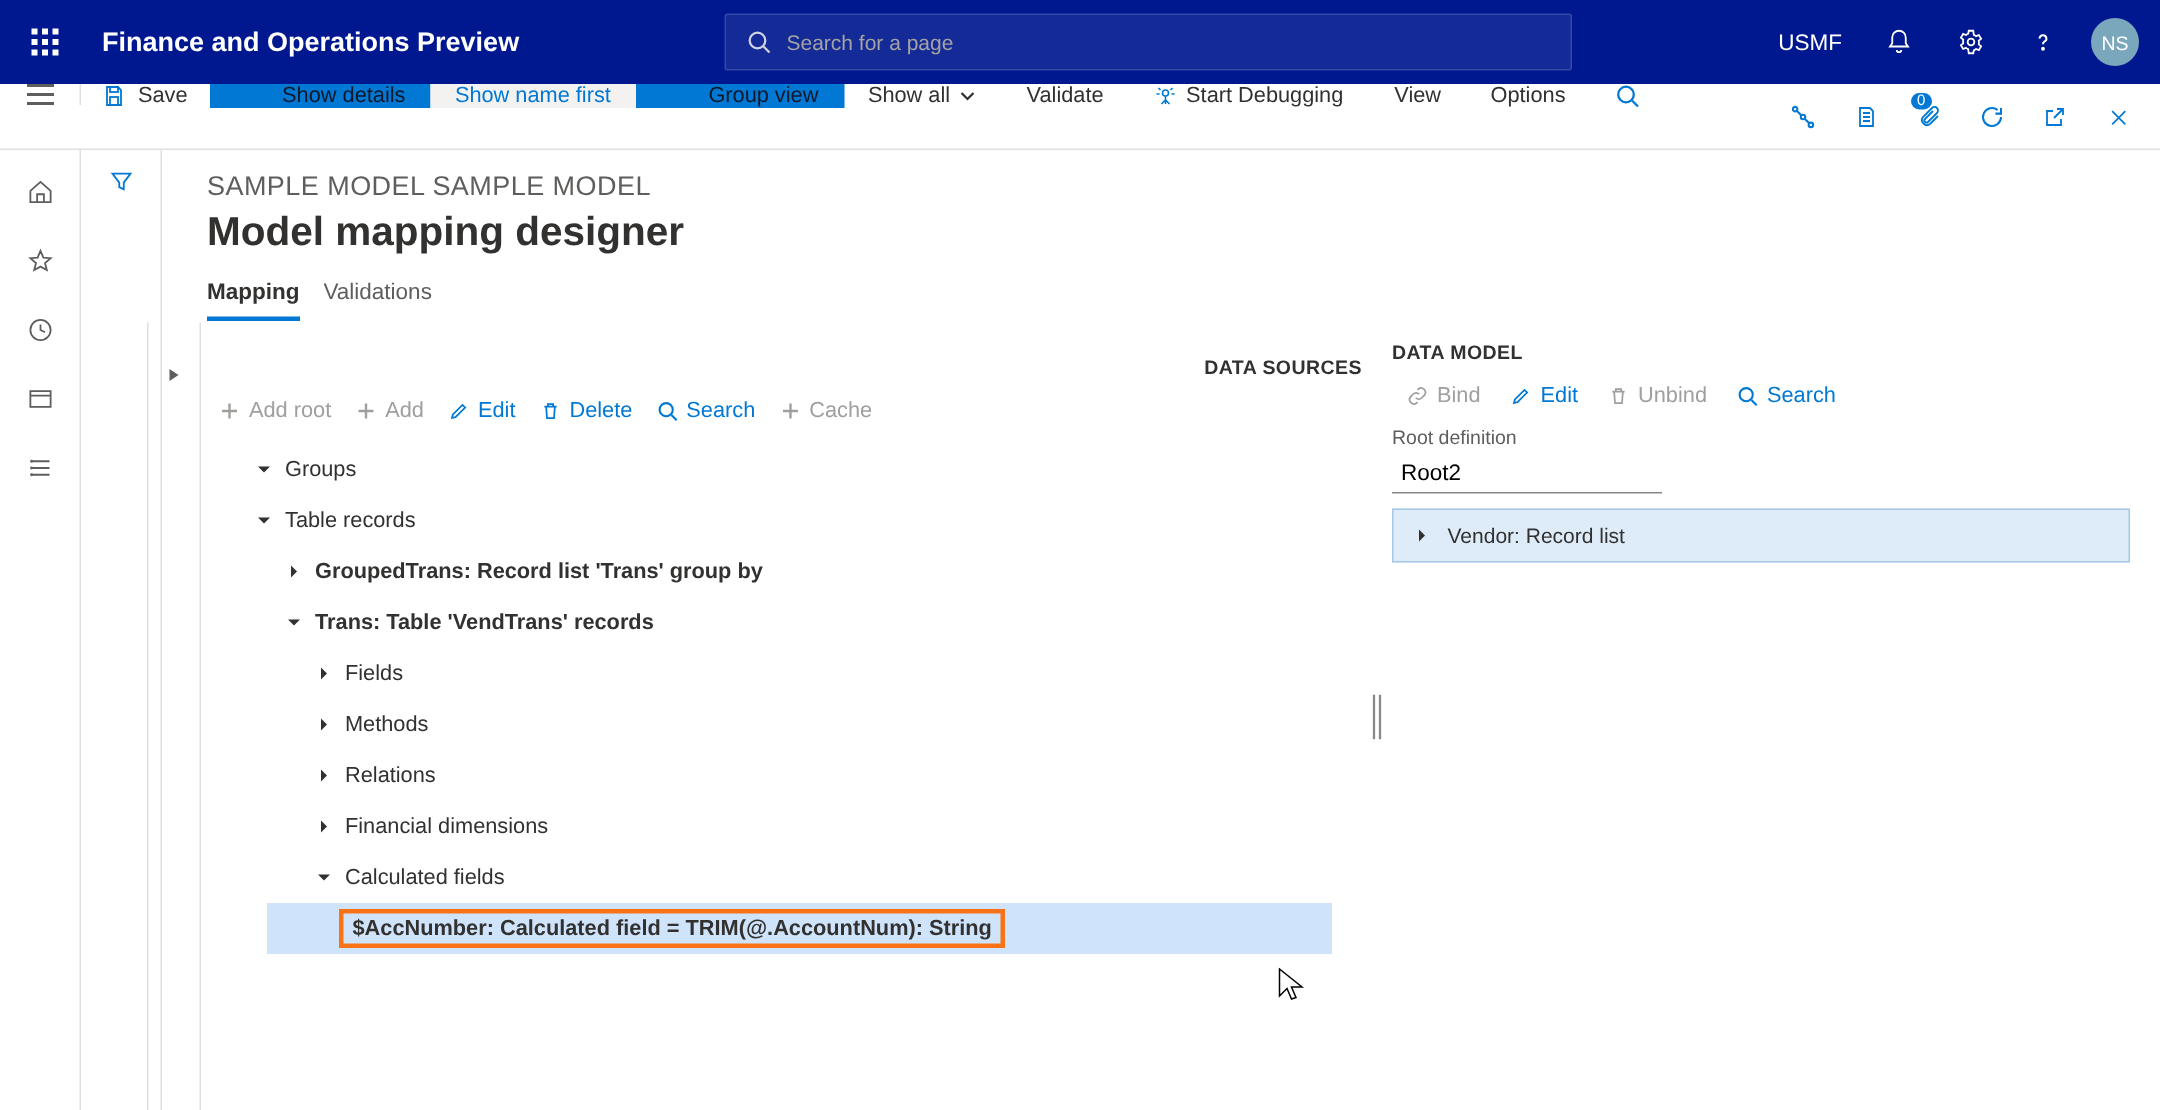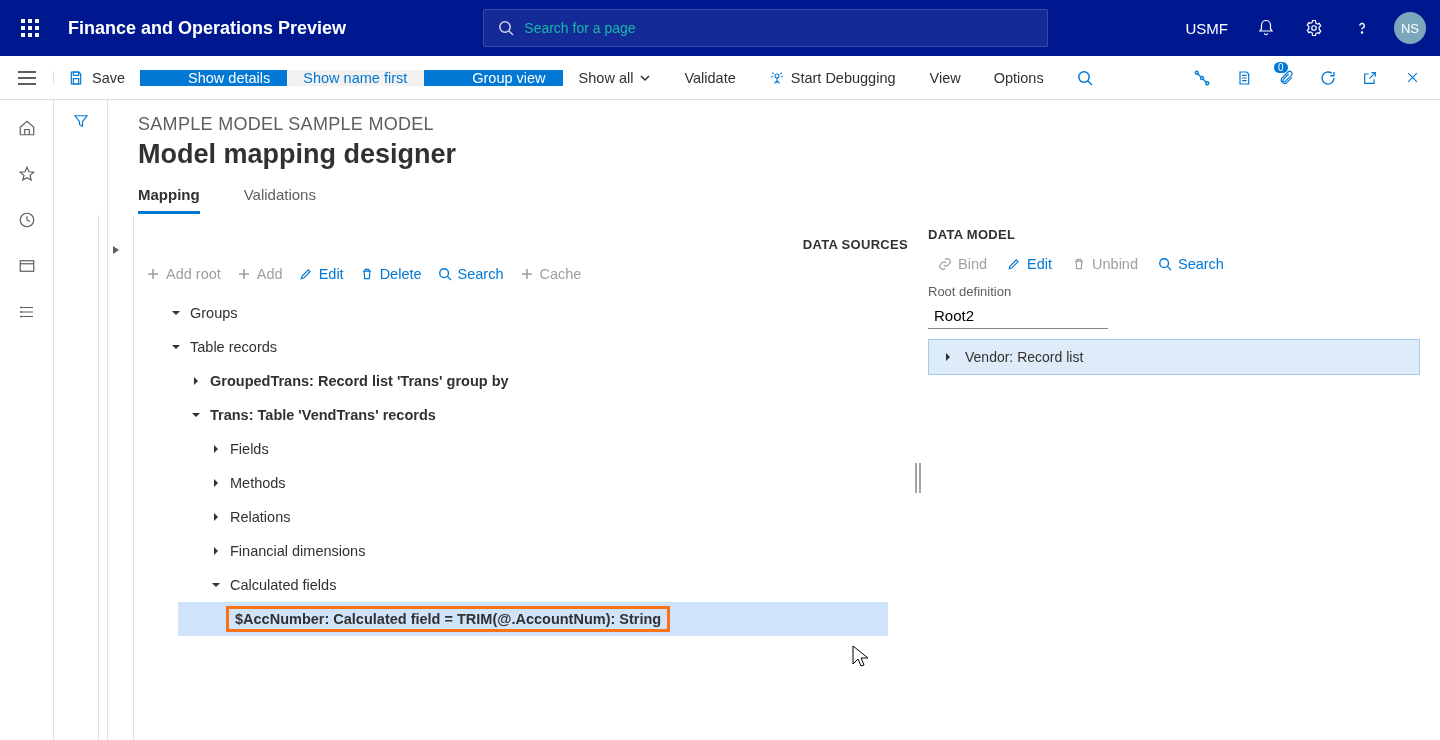--- a/index.html
+++ b/index.html
@@ -25,48 +25,48 @@
 .waffle-grid span { background: #fff; width: 4px; height: 4px; }
 .app-title { font-size: 18px; font-weight: 600; margin-left: 18px; flex: 0 0 auto; }
 .search-wrap { flex: 1; display: flex; justify-content: center; }
 .search-box {
   display: flex; align-items: center; gap: 10px;
   width: 565px; height: 38px;
   background: rgba(255,255,255,0.08);
   border: 1px solid rgba(255,255,255,0.15);
   border-radius: 2px;
   padding: 0 14px;
-  color: #14b8a6;
+  color: #a3a3a3;
 }
 .search-box svg { flex-shrink: 0; }
 .top-right { display: flex; align-items: center; gap: 16px; margin-left: auto; padding-right: 4px; }
 .top-right .co { font-size: 15px; font-weight: 400; margin-right: 6px; }
 .top-icon { width: 32px; height: 32px; display: flex; align-items: center; justify-content: center; cursor: pointer; }
 .avatar { width: 32px; height: 32px; border-radius: 50%; background: #7ba7bc; color: #fff; display: flex; align-items: center; justify-content: center; font-size: 13px; }
 
 .actionbar {
-  display: flex; align-items: center; height: 44px;
+  display: flex; align-items: flex-start; height: 44px;
   border-bottom: 1px solid #e1dfdd; background: #fff;
   position: relative;
 }
 .leftrail {
   width: 54px; border-right: 1px solid #e1dfdd;
   display: flex; align-items: center; justify-content: center;
 }
 .hamburger { display: flex; flex-direction: column; gap: 4px; }
 .hamburger span { width: 18px; height: 2px; background: #605e5c; }
 .ab-btn {
   display: flex; align-items: center; gap: 6px;
   padding: 0 16px; font-size: 14.5px; color: #323130;
   cursor: pointer; border-right: 1px solid transparent;
 }
 .ab-btn svg { flex-shrink: 0; }
 .ab-save { color: #0078d4; gap: 8px; padding: 0 14px; }
 .ab-save span { color: #323130; }
-.ab-primary { background: #0078d4; color: #ffffff; padding-left: 48px; }
+.ab-primary { background: #0078d4; color: #0f172a; padding-left: 48px; }
 .ab-link { color: #0078d4; background: #f3f2f1; }
 .ab-sep { width: 1px; background: #e1dfdd; margin: 8px 0; }
 .ab-plain { color: #323130; }
 .ab-right {
   margin-left: auto; display: flex; align-items: center; gap: 6px;
   padding-right: 10px;
 }
 .ab-right .ic { width: 36px; height: 44px; display: flex; align-items: center; justify-content: center; cursor: pointer; position: relative; }
 .badge {
   position: absolute; top: 6px; left: 6px;
@@ -81,21 +81,21 @@
 .siderail .sic { width: 40px; height: 36px; display: flex; align-items: center; justify-content: center; cursor: pointer; color: #605e5c; }
 .filterrail {
   width: 54px; border-right: 1px solid #e1dfdd;
   display: flex; align-items: flex-start; justify-content: center; padding-top: 12px;
 }
 
 .main { flex: 1; display: flex; flex-direction: column; }
 .page-head { padding: 14px 0 0 30px; }
 .crumb { font-size: 18px; color: #605e5c; letter-spacing: 0.3px; }
 .page-title { font-size: 27px; font-weight: 600; margin-top: 4px; }
-.tabs { display: flex; gap: 44px; padding: 16px 0 0 30px; border-bottom: 1px solid transparent; }
+.tabs { display: flex; gap: 16px; padding: 16px 0 0 30px; border-bottom: 1px solid transparent; }
 .tab { font-size: 15px; color: #605e5c; padding-bottom: 8px; cursor: pointer; }
 .tab.active { color: #323130; font-weight: 600; border-bottom: 3px solid #0078d4; }
 
 .panes { flex: 1; display: flex; position: relative; }
 .left-pane { flex: 0 0 800px; display: flex; }
 .collapse-col { width: 36px; border-right: 1px solid #e1dfdd; border-left: 1px solid #e1dfdd; margin-left: -10px; position: relative; }
 .collapse-col .tri { position: absolute; top: 30px; left: 12px; }
 
 .ds-pane { flex: 1; padding: 22px 0 0 12px; overflow: auto; }
 .ds-head { font-size: 13px; font-weight: 700; letter-spacing: 0.3px; margin-bottom: 14px; text-align: right; }

